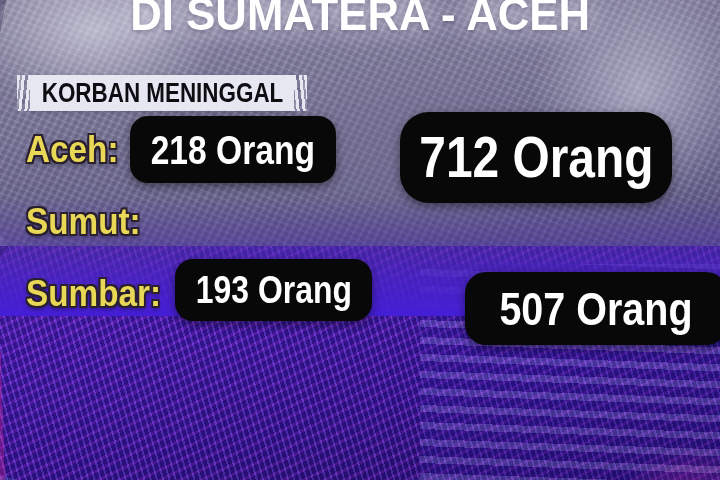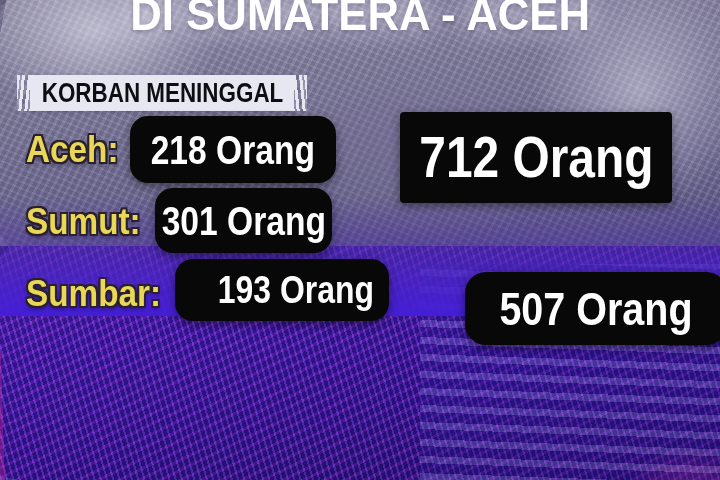--- a/index.html
+++ b/index.html
@@ -167,24 +167,24 @@
     white-space: nowrap;
     line-height: 1;
   }
 
   #pill-aceh   { left: 130px; top: 116px; width: 206px; height: 67px; }
   #pill-aceh .pill-text   { font-size: 40px; transform: scaleX(.84); }
 
   #pill-sumut  { left: 155px; top: 188px; width: 177px; height: 65px; }
   #pill-sumut .pill-text  { font-size: 40px; transform: scaleX(.84); }
 
-  #pill-sumbar { left: 175px; top: 259px; width: 214px; height: 62px; justify-content: flex-end; }
+  #pill-sumbar { left: 175px; top: 259px; width: 197px; height: 62px; }
   #pill-sumbar .pill-text { font-size: 38px; transform: scaleX(.84); }
 
-  #pill-total  { left: 400px; top: 112px; width: 272px; height: 91px; border-radius: 4px; }
+  #pill-total  { left: 400px; top: 112px; width: 272px; height: 91px; border-radius: 29px; }
   #pill-total .pill-text  { font-size: 57px; transform: scaleX(.84); }
 
   #pill-hilang { left: 465px; top: 272px; width: 262px; height: 73px; border-radius: 21px; }
   #pill-hilang .pill-text { font-size: 47px; transform: scaleX(.84); }
 </style>
 </head>
 <body>
 
 <div id="poster">
 
@@ -202,23 +202,20 @@
 
 
 
   <div class="row-label" id="label-aceh">Aceh:</div>
   <div class="row-label" id="label-sumut">Sumut:</div>
   <div class="row-label" id="label-sumbar">Sumbar:</div>
 
   <div class="pill" id="pill-aceh">
     <span class="pill-text">218 Orang</span>
   </div>
-  <div class="pill" id="pill-sumut">
-    <span class="pill-text">301 Orang</span>
-  </div>
   <div class="pill" id="pill-sumbar">
     <span class="pill-text">193 Orang</span>
   </div>
 
   <div class="pill" id="pill-total">
     <span class="pill-text">712 Orang</span>
   </div>
   <div class="pill" id="pill-hilang">
     <span class="pill-text">507 Orang</span>
   </div>

